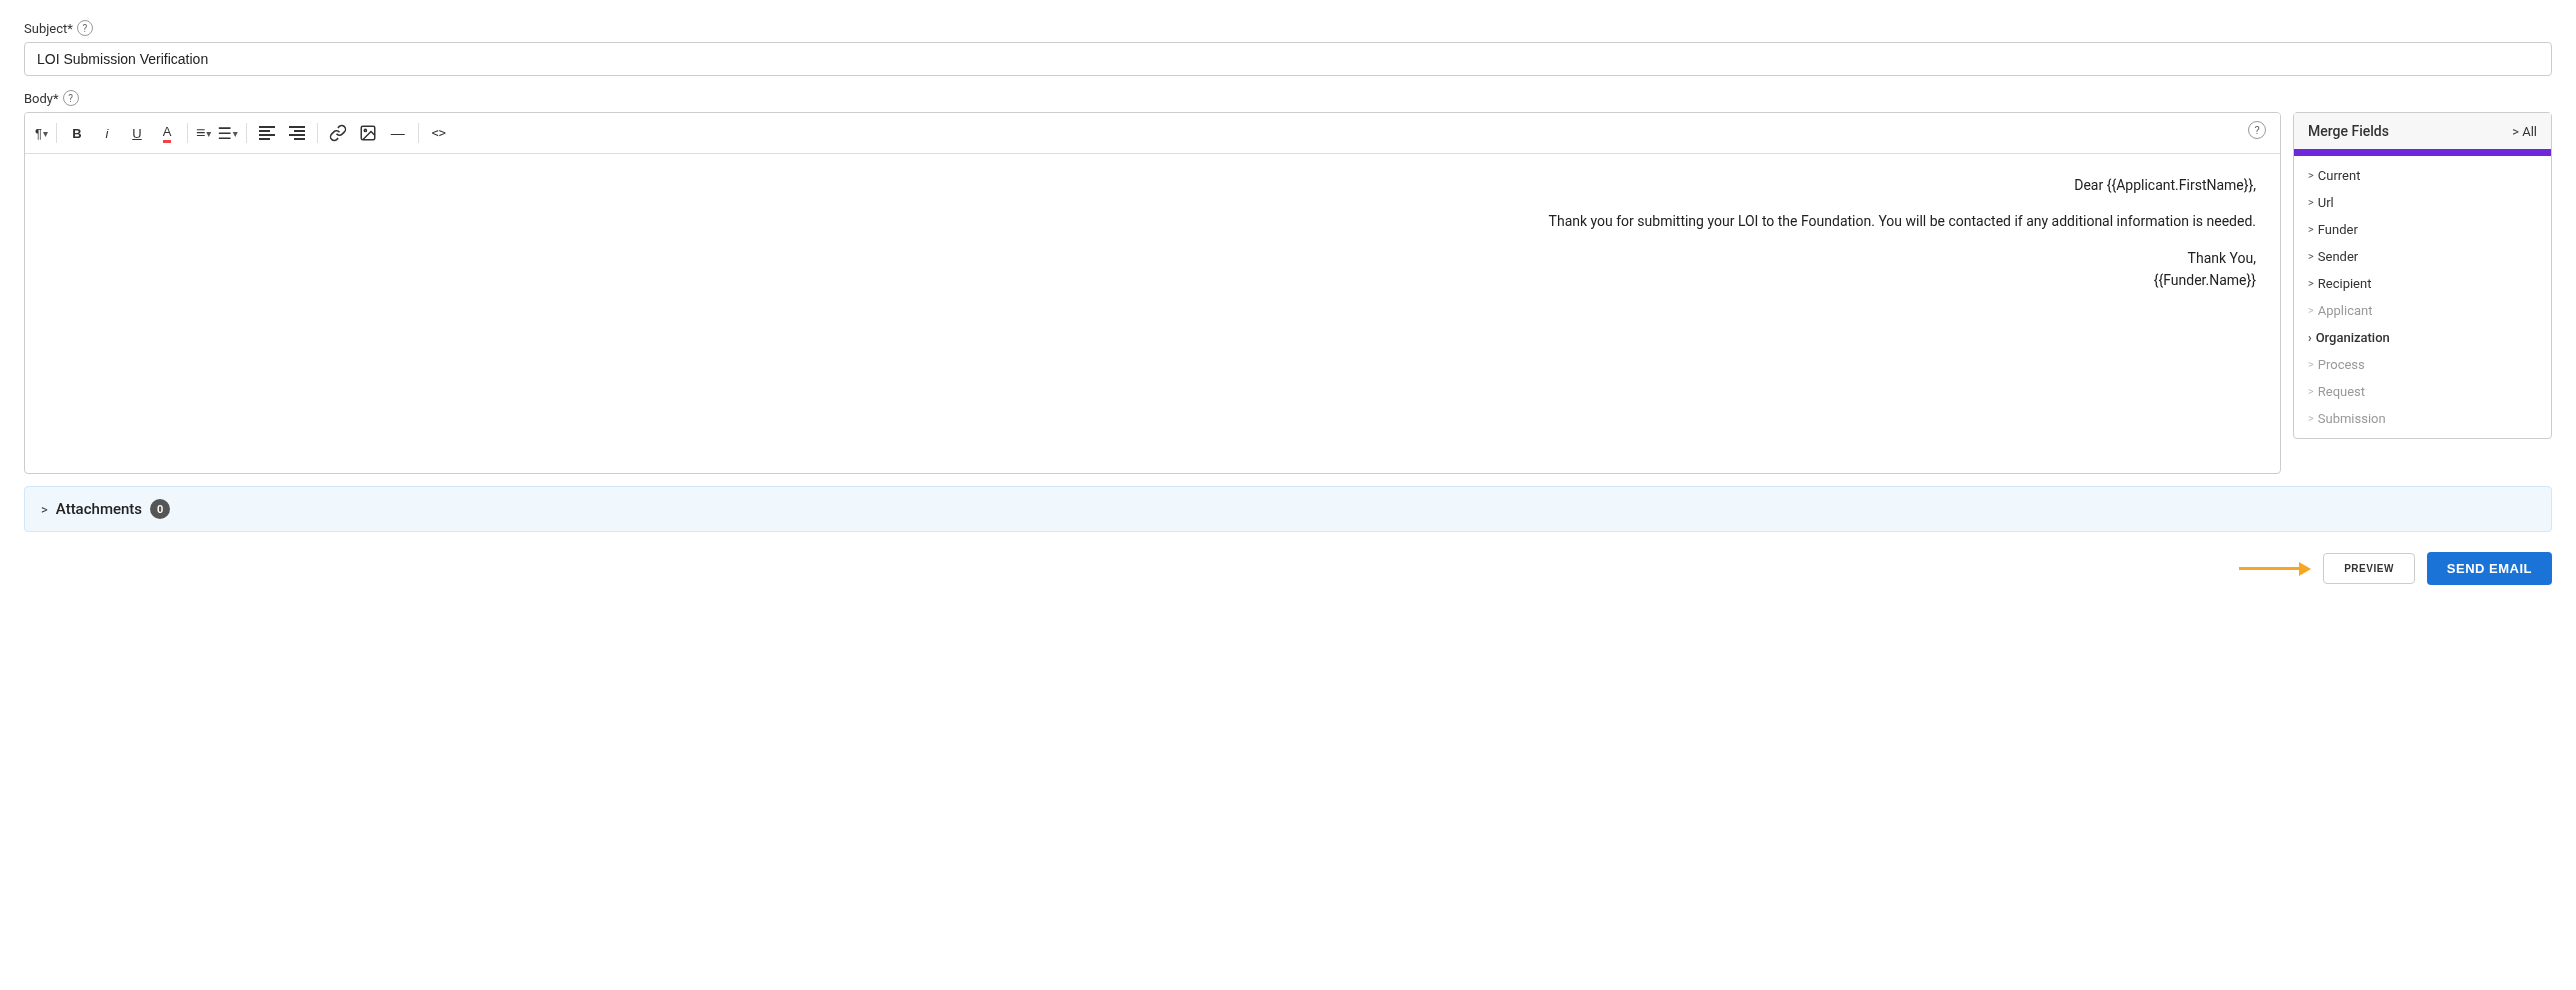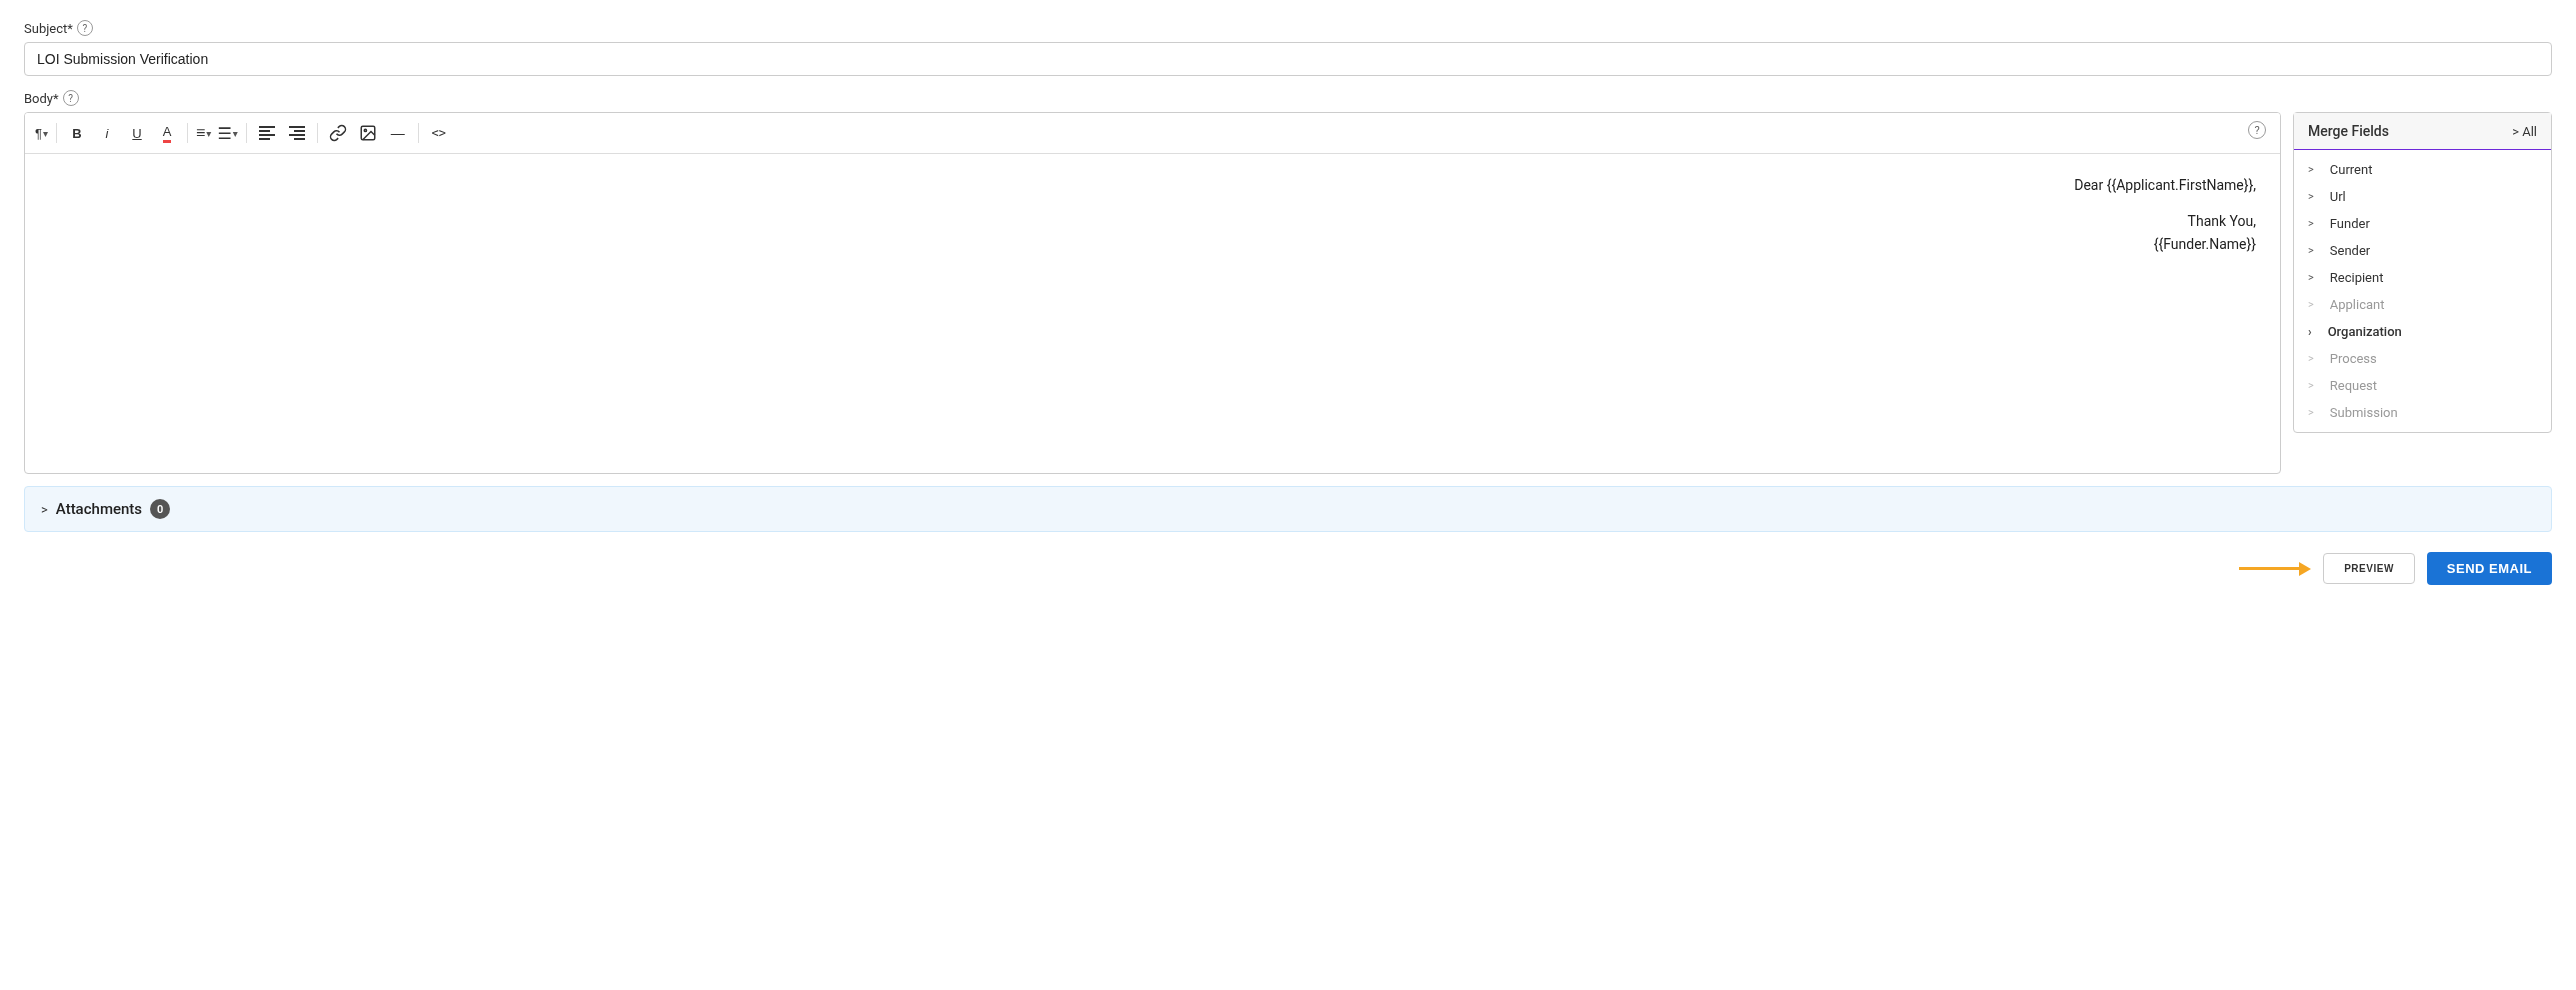--- a/index.html
+++ b/index.html
@@ -141,21 +141,21 @@
       border-radius: 4px;
       background: #fff;
       flex-shrink: 0;
     }
 
     .merge-fields-header {
       display: flex;
       align-items: center;
       justify-content: space-between;
       padding: 10px 14px;
-      border-bottom: 1px solid #6d28d9;
+      border-bottom: 7px solid #6d28d9;
       background: #f7f7f7;
     }
 
     .merge-fields-title {
       font-size: 14px;
       font-weight: 500;
       color: #333;
     }
 
     .merge-fields-all {
@@ -180,21 +180,20 @@
     }
 
     .merge-field-item .chevron {
       font-size: 11px;
       color: #555;
     }
 
     .merge-field-item .item-label {
       font-size: 13px;
       color: #333;
-      margin-left: 12px;
     }
 
     .merge-field-item.disabled .item-label {
       color: #999;
     }
     .merge-field-item.disabled .chevron {
       color: #bbb;
     }
     .merge-field-item.active .item-label {
       font-weight: 500;
@@ -391,20 +390,21 @@
       <button class="toolbar-btn">
         <span style="font-size:12px; font-family: monospace;">&lt;&gt;</span>
       </button>
 
       <div style="flex:1"></div>
       <span class="help-icon-editor">?</span>
     </div>
 
     <div class="editor-body" contenteditable="true" style="">
       <p>Dear {{Applicant.FirstName}},</p>
+      <p>Thank you for submitting your LOI to the Foundation. You will be contacted if any additional information is needed.</p>
       <p>Thank You,<br>{{Funder.Name}}</p>
     </div>
   </div>
 
   <div class="merge-fields-panel">
     <div class="merge-fields-header">
       <span class="merge-fields-title">Merge Fields</span>
       <span class="merge-fields-all">&gt; All</span>
     </div>
     <div class="merge-fields-list">

